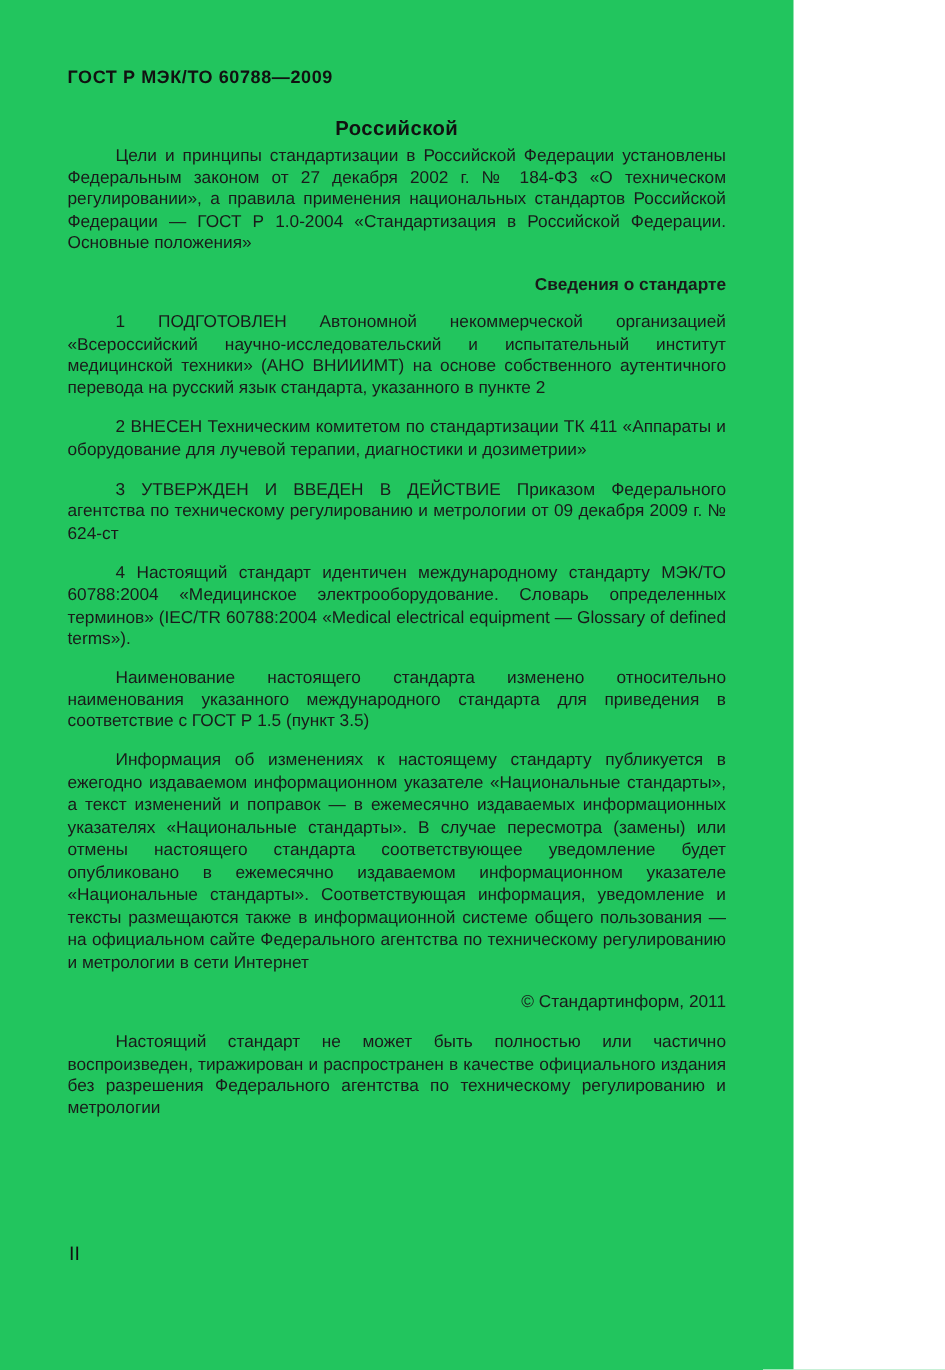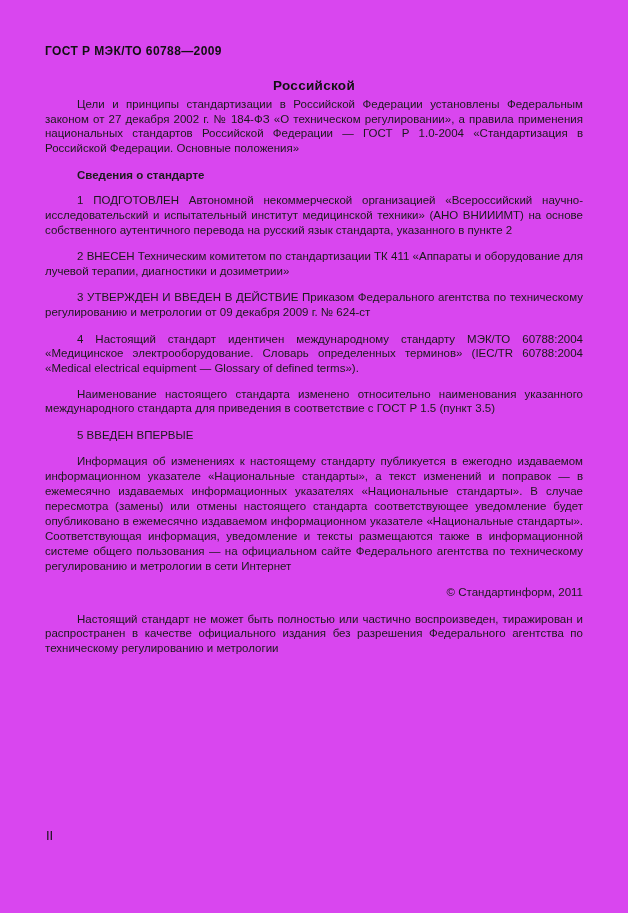--- a/index.html
+++ b/index.html
@@ -2,24 +2,24 @@
 <html lang="ru"><head>
 <meta charset="utf-8">
 <style>
   html, body {
     margin: 0;
     padding: 0;
     background: #ffffff;
   }
   .page {
     position: relative;
-    width: 628px;
+    width: 529px;
     height: 913px;
     box-sizing: border-box;
-    background: #d946ef;
+    background: #22c55e;
     padding: 44px 45px 0 45px;
     font-family: "Liberation Sans", sans-serif;
     color: #1a1a1a;
     overflow: hidden;
   }
   .doc-header {
     font-size: 12px;
     font-weight: bold;
     letter-spacing: 0.4px;
     color: #111;
@@ -40,20 +40,21 @@
     text-indent: 32px;
   }
   .para.tight {
     margin-top: 0;
   }
   .section-heading {
     margin-top: 14px;
     font-size: 11.5px;
     font-weight: bold;
     text-indent: 32px;
+    text-align: right;
   }
   .item {
     margin-top: 12px;
   }
   .notice {
     line-height: 15px;
   }
   .copyright {
     font-size: 11.5px;
     text-align: right;
@@ -86,21 +87,20 @@
   <p class="para item">1 ПОДГОТОВЛЕН Автономной некоммерческой организацией «Всероссийский научно-исследовательский и испытательный институт медицинской техники» (АНО ВНИИИМТ) на основе собственного аутентичного перевода на русский язык стандарта, указанного в пункте 2</p>
 
   <p class="para item">2 ВНЕСЕН Техническим комитетом по стандартизации ТК 411 «Аппараты и оборудование для лучевой терапии, диагностики и дозиметрии»</p>
 
   <p class="para item">3 УТВЕРЖДЕН И ВВЕДЕН В ДЕЙСТВИЕ Приказом Федерального агентства по техническому регулированию и метрологии от 09 декабря 2009 г. № 624-ст</p>
 
   <p class="para item">4 Настоящий стандарт идентичен международному стандарту МЭК/ТО 60788:2004 «Медицинское электрооборудование. Словарь определенных терминов» (IEC/TR 60788:2004 «Medical electrical equipment — Glossary of defined terms»).</p>
 
   <p class="para tight">Наименование настоящего стандарта изменено относительно наименования указанного международного стандарта для приведения в соответствие с ГОСТ Р 1.5 (пункт 3.5)</p>
 
-  <p class="para item">5 ВВЕДЕН ВПЕРВЫЕ</p>
 
   <p class="para notice">Информация об изменениях к настоящему стандарту публикуется в ежегодно издаваемом информационном указателе «Национальные стандарты», а текст изменений и поправок — в ежемесячно издаваемых информационных указателях «Национальные стандарты». В случае пересмотра (замены) или отмены настоящего стандарта соответствующее уведомление будет опубликовано в ежемесячно издаваемом информационном указателе «Национальные стандарты». Соответствующая информация, уведомление и тексты размещаются также в информационной системе общего пользования — на официальном сайте Федерального агентства по техническому регулированию и метрологии в сети Интернет</p>
 
   <div class="copyright">© Стандартинформ, 2011</div>
 
   <p class="para reproduction">Настоящий стандарт не может быть полностью или частично воспроизведен, тиражирован и распространен в качестве официального издания без разрешения Федерального агентства по техническому регулированию и метрологии</p>
 
   <div class="page-number">II</div>
 
 </div>

